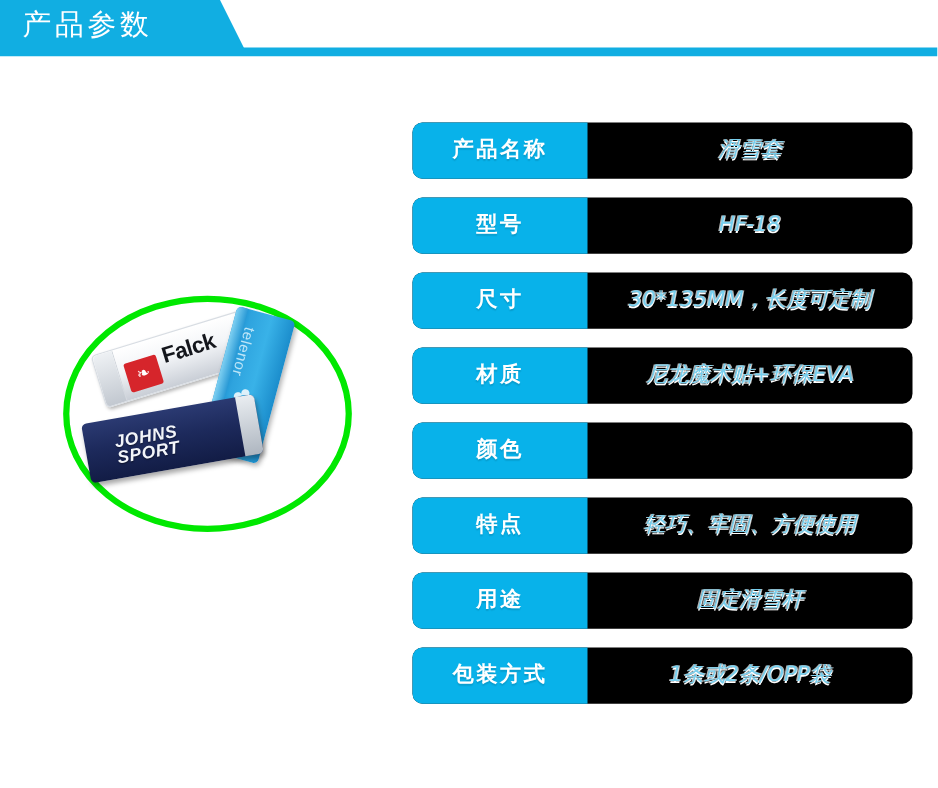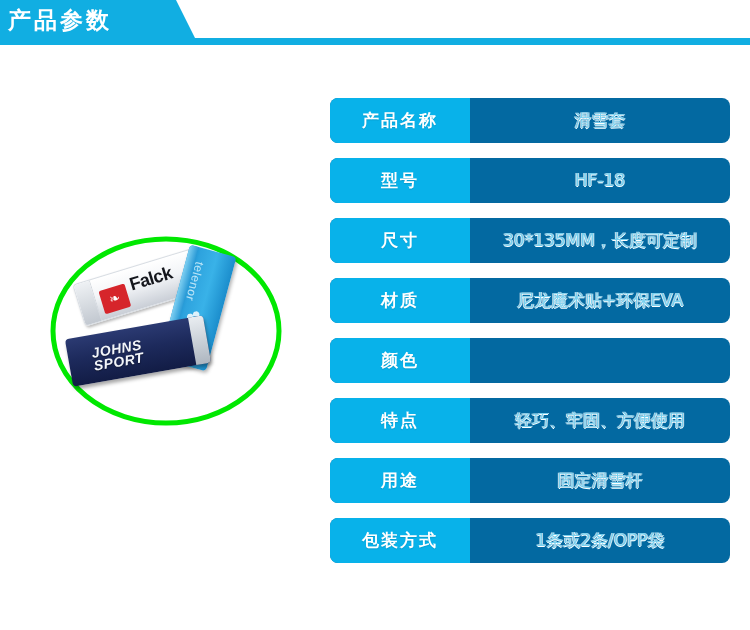--- a/index.html
+++ b/index.html
@@ -36,28 +36,28 @@
     left: 0;
     top: 0;
     width: 200px;
     height: 40px;
     background: #11aee2;
     -webkit-clip-path: polygon(0 0, 176px 0, 196px 40px, 0 40px);
     clip-path: polygon(0 0, 176px 0, 196px 40px, 0 40px);
   }
   #header-title {
     position: absolute;
-    left: 8px;
+    left: 18px;
     top: 3px;
     width: 160px;
     height: 34px;
     line-height: 34px;
     color: #ffffff;
     font-size: 23px;
-    font-weight: bold;
+    font-weight: normal;
     letter-spacing: 3px;
     font-family: "DejaVu Sans", "Liberation Sans", sans-serif;
     white-space: nowrap;
   }
 
   
   #product-photo {
     position: absolute;
     left: 48px;
     top: 235px;
@@ -208,21 +208,21 @@
   #spec-table {
     position: absolute;
     left: 330px;
     top: 98px;
     width: 400px;
   }
   .spec-row {
     position: relative;
     height: 45px;
     margin-bottom: 15px;
-    background: #0369a1;
+    background: #000000;
     border-radius: 8px;
   }
   .spec-label {
     position: absolute;
     left: 0;
     top: 0;
     width: 140px;
     height: 45px;
     background: #08b2ea;
     border-radius: 8px 0 0 8px;
@@ -242,20 +242,21 @@
     right: 0;
     height: 45px;
     line-height: 45px;
     text-align: center;
     color: #77cfee;
     font-size: 17px;
     font-family: "DejaVu Sans", "Liberation Sans", sans-serif;
     text-shadow: 0 1px 0 #ffffff, 1px 0 0 rgba(255,255,255,0.7), -1px 0 0 rgba(255,255,255,0.7);
     white-space: nowrap;
     overflow: hidden;
+    font-style: italic;
   }
 </style>
 </head>
 <body>
 
 <div id="header-banner">
   <div id="header-rule"></div>
   <div id="header-block"></div>
   <div id="header-title">产品参数</div>
 </div>

